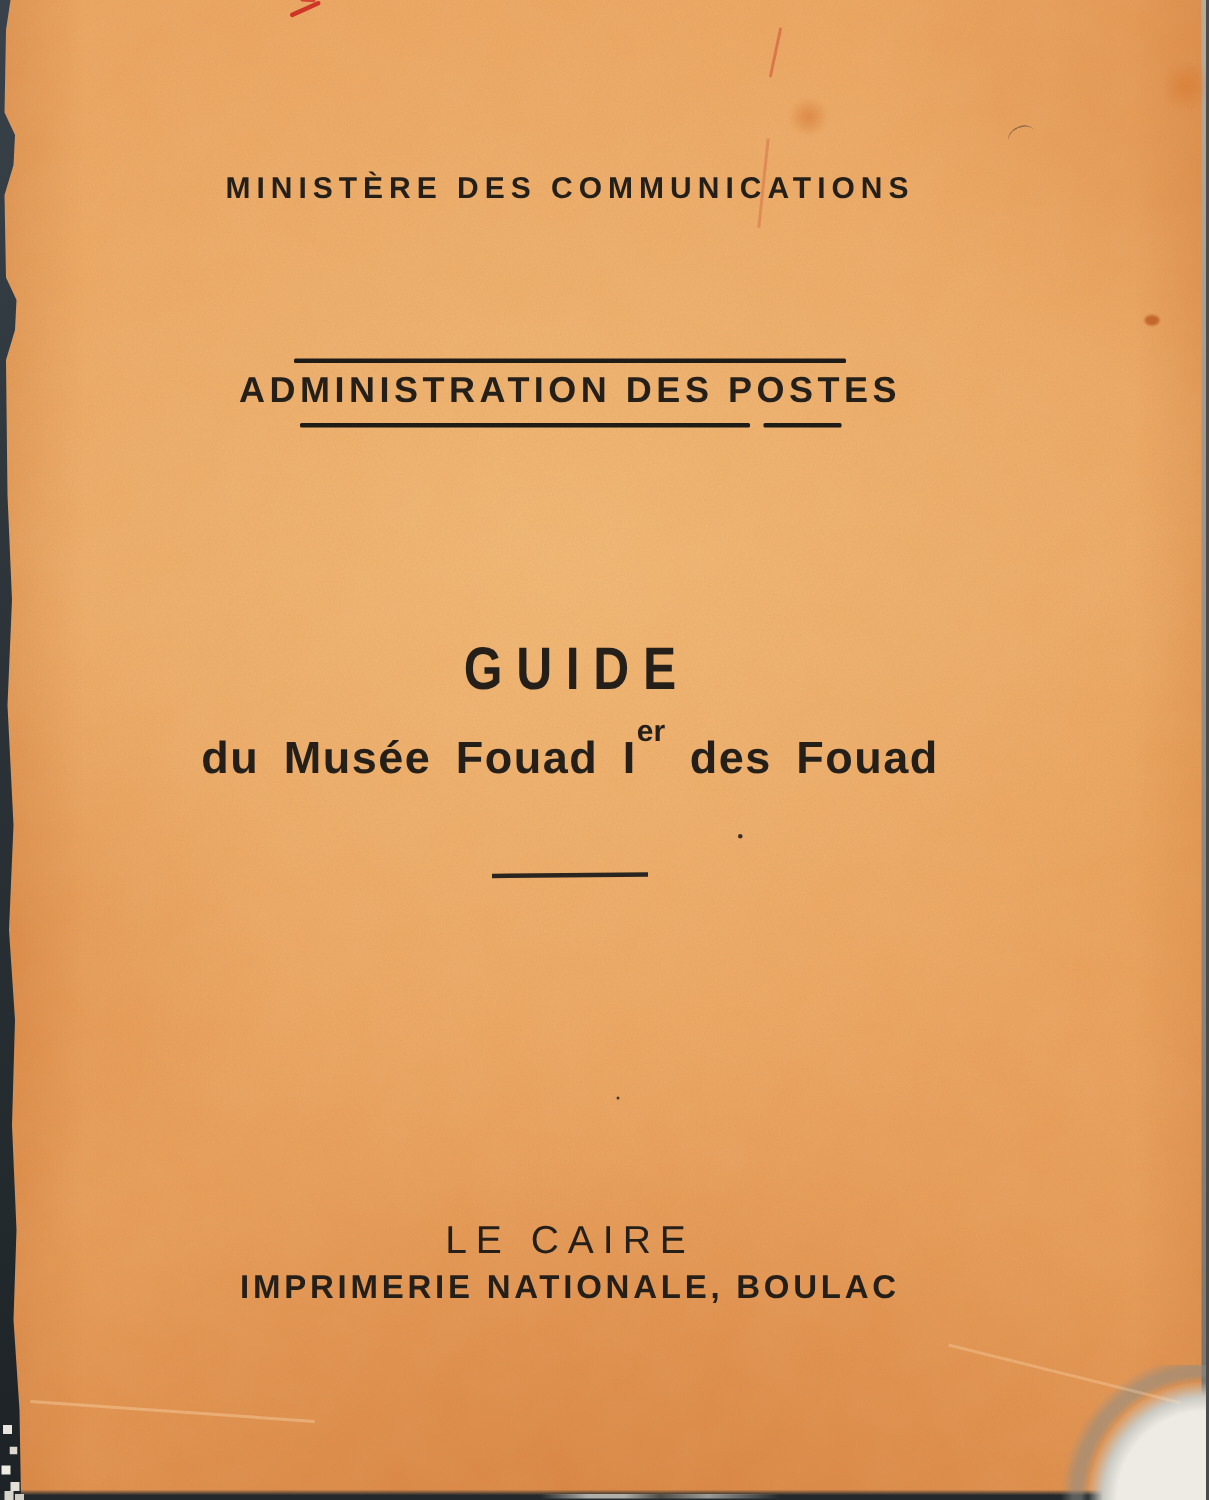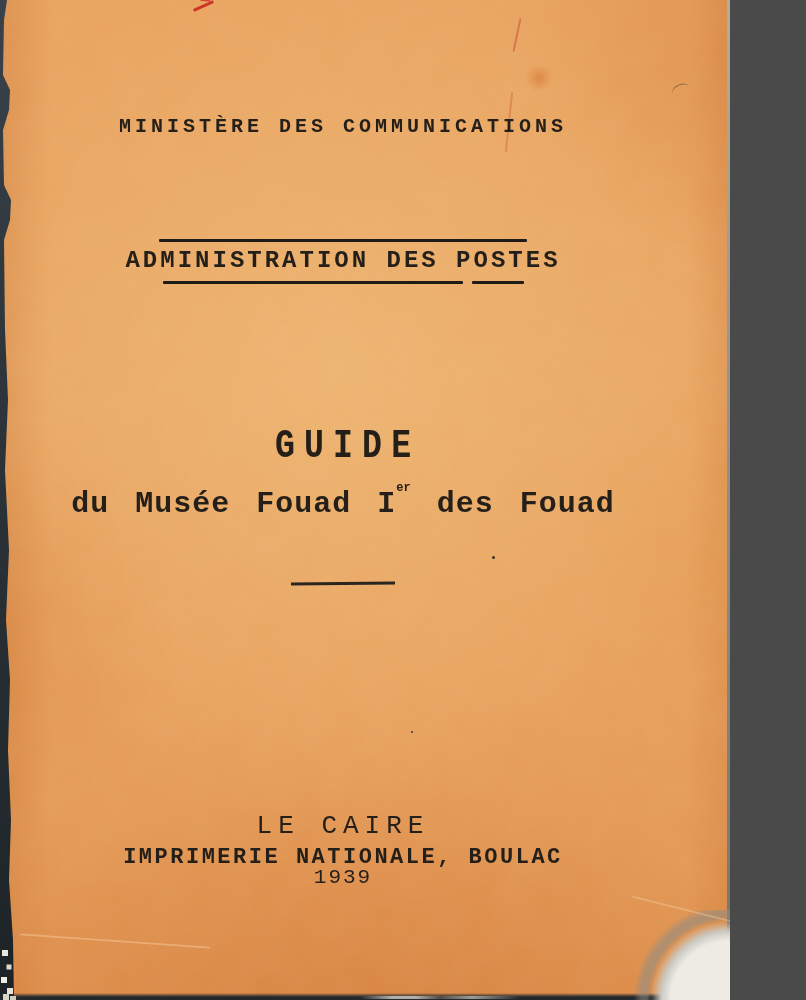--- a/index.html
+++ b/index.html
@@ -1,17 +1,17 @@
 <!DOCTYPE html>
 <html><head>
 <meta charset="utf-8">
 <style>
   html,body{margin:0;padding:0;background:#4a4a4a;}
-  .stage{position:relative;width:730px;height:1000px;overflow:hidden;
-    font-family:Liberation Mono, monospace;}
+  .stage{position:relative;width:804px;height:1000px;overflow:hidden;
+    font-family:Liberation Sans, sans-serif;}
   
   .cover{position:absolute;inset:0;
     background:
       radial-gradient(90% 70% at 46% 38%, rgba(249,199,130,.50), rgba(249,199,130,0) 62%),
       radial-gradient(120% 55% at 50% 108%, rgba(198,94,26,.38), rgba(198,94,26,0) 56%),
       radial-gradient(60% 40% at 108% 4%, rgba(206,106,36,.33), rgba(206,106,36,0) 60%),
       radial-gradient(50% 35% at -6% 62%, rgba(206,106,36,.28), rgba(206,106,36,0) 60%),
       radial-gradient(45% 30% at 104% 55%, rgba(230,150,70,.30), rgba(230,150,70,0) 60%),
       linear-gradient(90deg, rgba(186,88,24,.26) 0, rgba(186,88,24,0) 7%, rgba(186,88,24,0) 94%, rgba(186,88,24,.20) 100%),
       linear-gradient(180deg,#efa55f 0%,#f0a963 38%,#eea25c 68%,#e6944f 100%);}
@@ -58,21 +58,21 @@
   .ministry{top:115px;font-size:20px;font-weight:700;letter-spacing:4px;}
   .admin-block{top:239px;}
   .rule-top{width:368px;height:3px;margin:0 auto;background:#1f1b16;border-radius:1px;}
   .admin-text{font-size:24px;font-weight:700;letter-spacing:3px;margin-top:5px;}
   .rule-bottom{margin-top:7px;display:flex;justify-content:center;gap:9px;}
   .rule-bottom .seg-a{width:300px;height:3px;background:#1f1b16;border-radius:1px;}
   .rule-bottom .seg-b{width:52px;height:3px;background:#1f1b16;border-radius:1px;}
   .title{top:424px;font-size:40px;font-weight:700;letter-spacing:11px;padding-left:11px;
     transform:scaleX(.83);transform-origin:50% 50%;}
   .subtitle{top:487px;font-size:30px;font-weight:700;letter-spacing:1px;word-spacing:7px;}
-  .subtitle sup{font-size:12px;position:relative;top:-10px;letter-spacing:0;}
+  .subtitle sup{font-size:20px;position:relative;top:-10px;letter-spacing:0;}
   .short-rule{position:absolute;top:582px;left:0;right:0;}
   .short-rule i{display:block;width:104px;height:2.5px;margin:0 auto;background:#2b2520;transform:rotate(-.5deg);}
   .city{top:811px;font-size:26px;font-weight:400;letter-spacing:6px;}
   .printer{top:845px;font-size:22px;font-weight:700;letter-spacing:2.5px;}
   .year{top:866px;font-size:21px;font-weight:400;letter-spacing:2px;}
 </style>
 </head>
 <body>
 
 <div class="stage">
@@ -128,15 +128,14 @@
     <div class="line title">GUIDE</div>
 
     <div class="line subtitle"><span>du Musée Fouad I</span><sup>er</sup><span> des Fouad</span></div>
 
     <div class="short-rule">
         <i></i>
       </div>
 
     <div class="line city">LE CAIRE</div>
     <div class="line printer">IMPRIMERIE NATIONALE, BOULAC</div>
-    <div class="line year">1939</div>
   </div>
 </div>
 
 </body></html>

